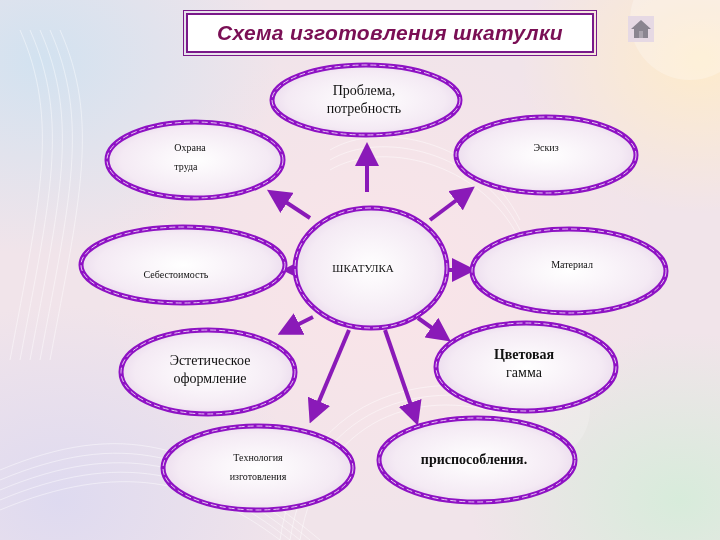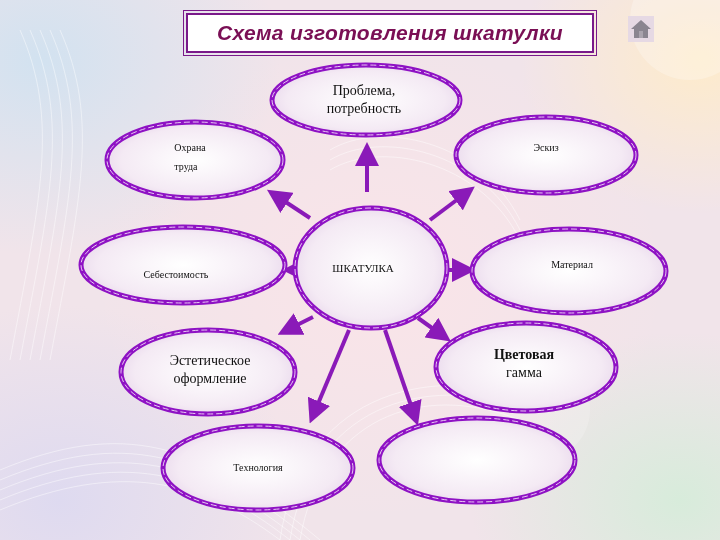--- a/index.html
+++ b/index.html
@@ -152,15 +152,17 @@
 <div class="node-label" style="left:210px;top:370px;">
   <div>Эстетическое</div>
   <div>оформление</div>
 </div>
 <div class="node-label bold" style="left:524px;top:364px;">
   <div>Цветовая</div>
   <div style="font-weight:normal;">гамма</div>
 </div>
 <div class="node-label big" style="left:258px;top:467px;">
   <div>Технология</div>
+  <div>изготовления</div>
 </div>
 <div class="node-label bold" style="left:474px;top:460px;text-align:left;">
+  <div>приспособления.</div>
 </div>
 
 </body></html>

